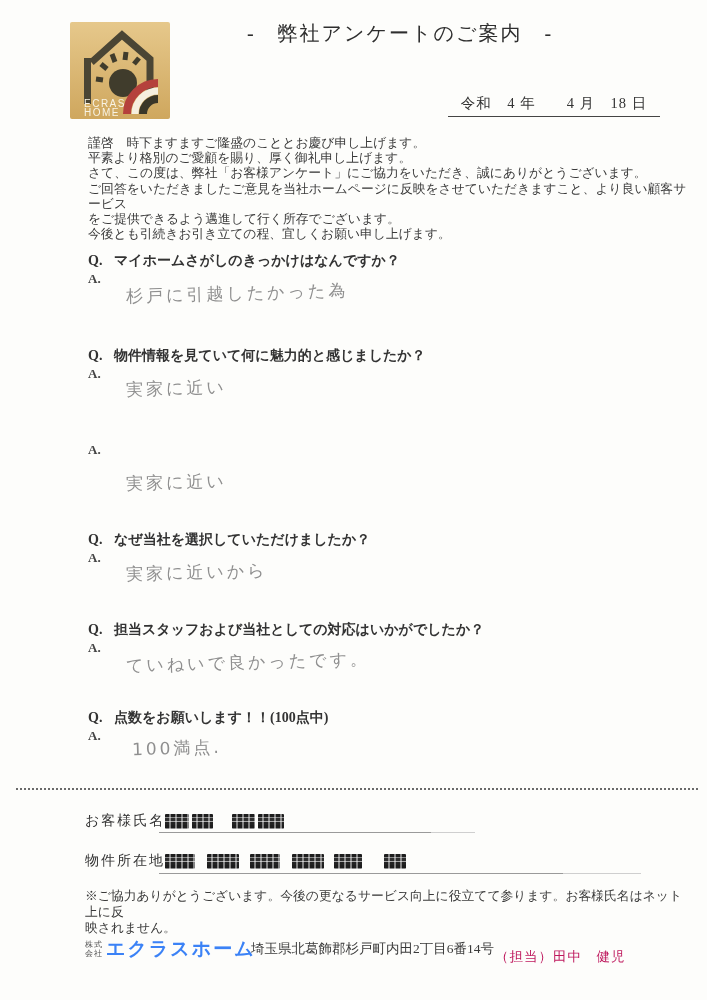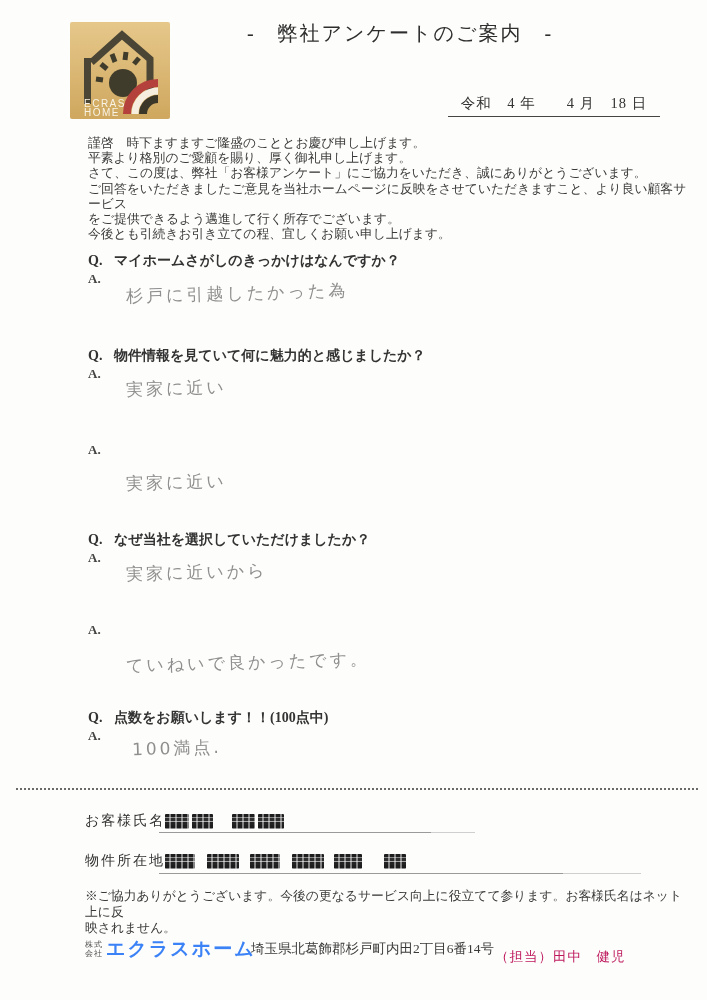--- a/index.html
+++ b/index.html
@@ -152,20 +152,21 @@
     <div class="answer">実家に近い</div>
   </div>
 
   <div class="qa" style="top:531px;">
     <div class="qline"><span class="qmark">Q.</span><span>なぜ当社を選択していただけましたか？</span></div>
     <div class="amark">A.</div>
     <div class="answer">実家に近いから</div>
   </div>
 
   <div class="qa" style="top:621px;">
+    <div class="qline"><span class="qmark">Q.</span><span>担当スタッフおよび当社としての対応はいかがでしたか？</span></div>
     <div class="amark">A.</div>
     <div class="answer">ていねいで良かったです。</div>
   </div>
 
   <div class="qa" style="top:709px;">
     <div class="qline"><span class="qmark">Q.</span><span>点数をお願いします！！(100点中)</span></div>
     <div class="amark">A.</div>
     <div class="answer" style="left:44px;top:28px;">100満点.</div>
   </div>
 

